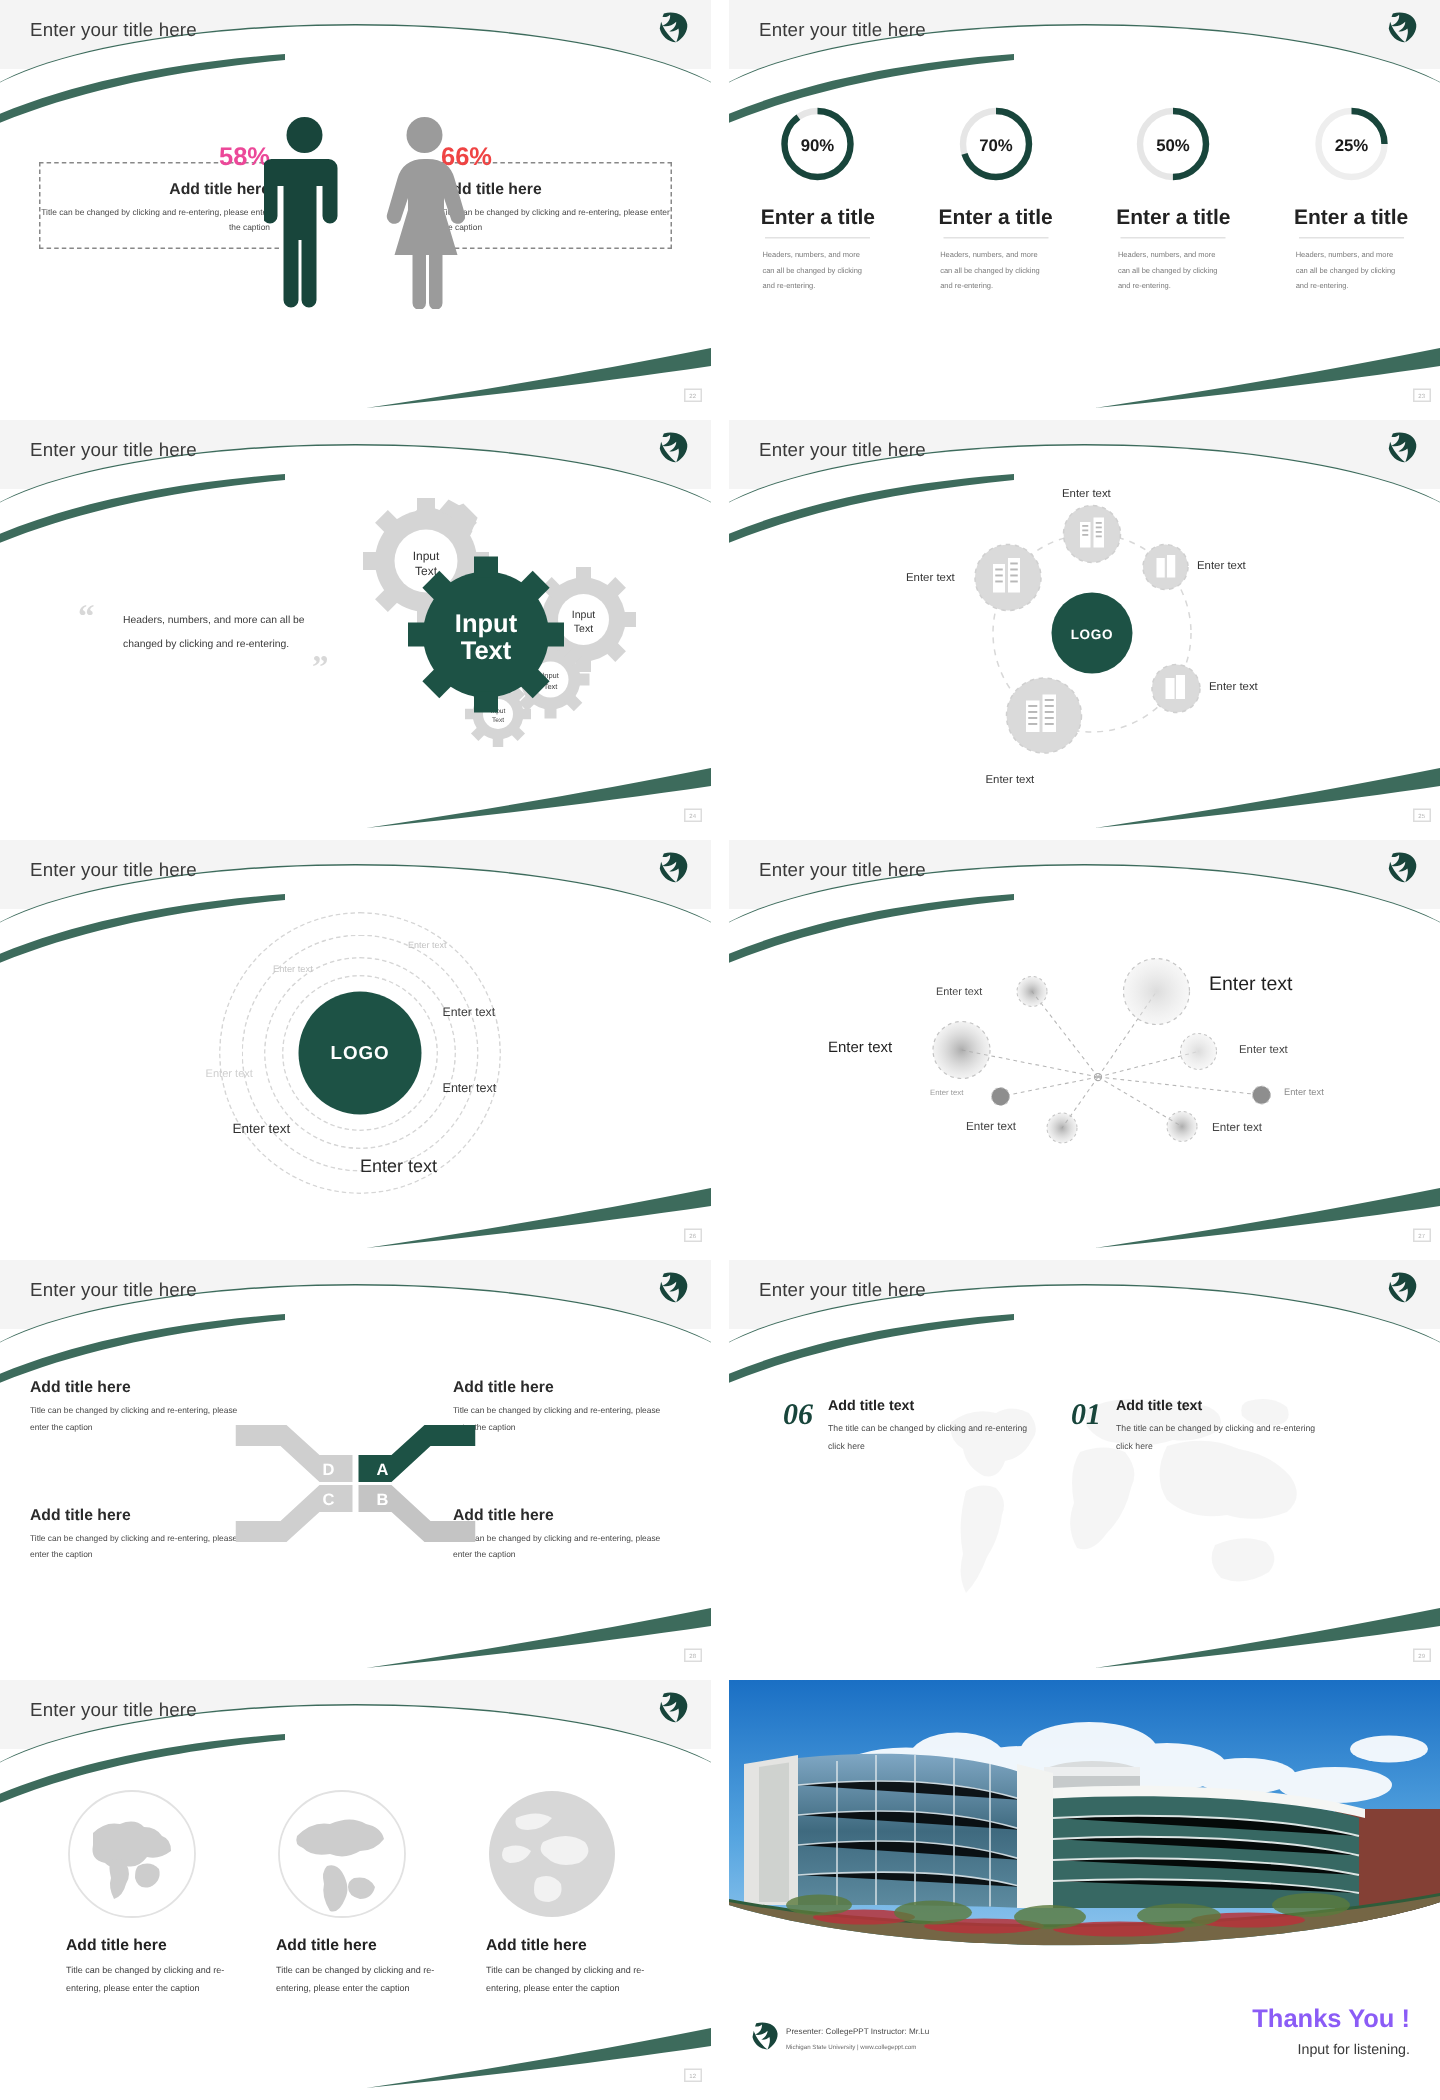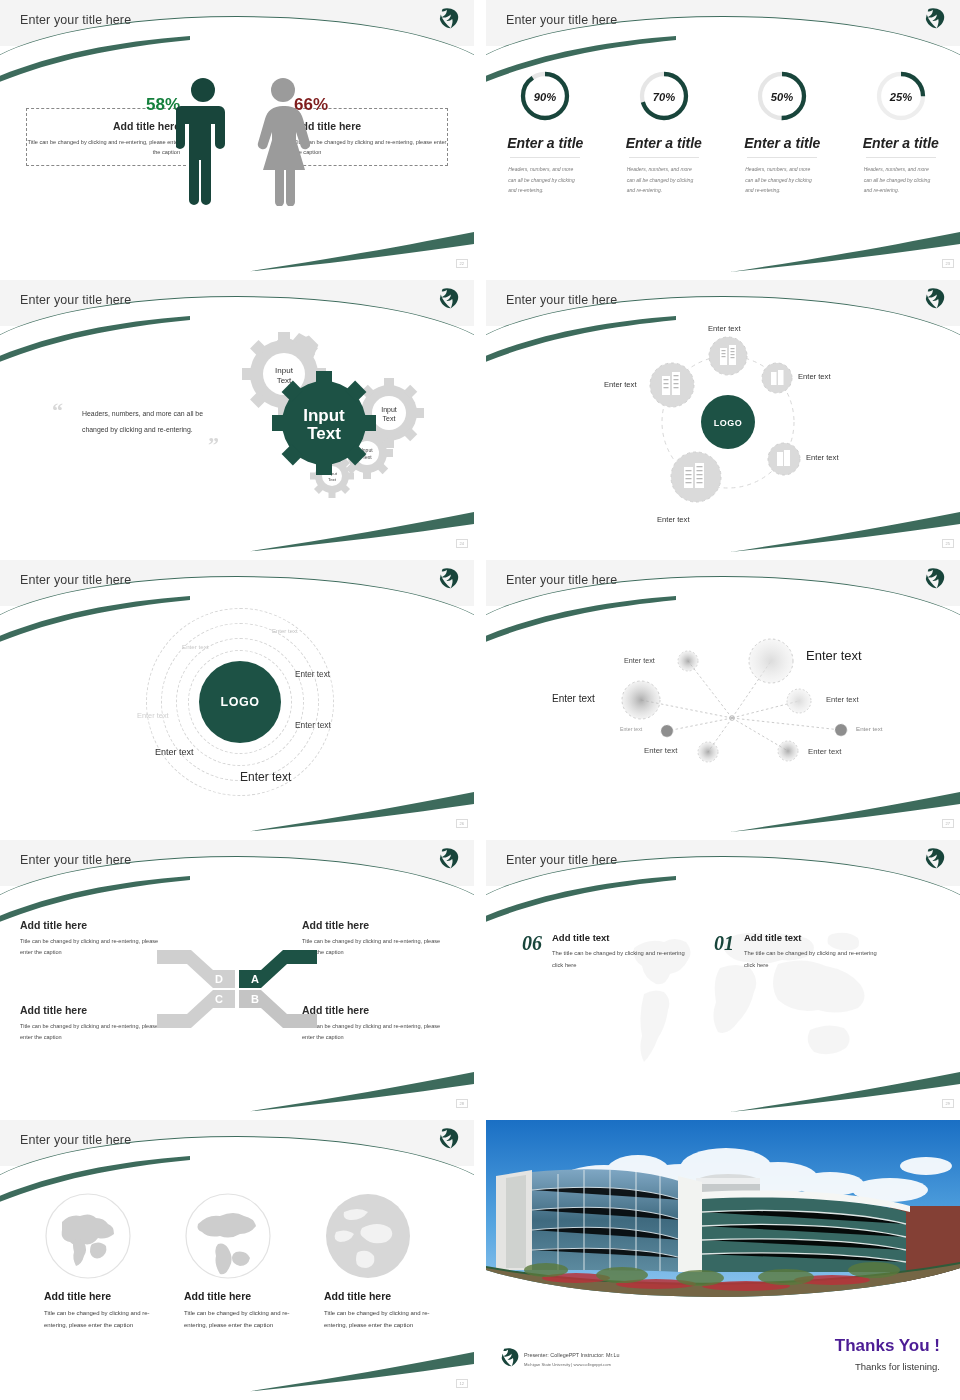--- a/index.html
+++ b/index.html
@@ -62,36 +62,36 @@
   }
   .swoosh-bl {
     position: absolute; left: -10px; top: 34px;
     width: 200px; height: 60px; overflow: hidden; z-index: 4;
   }
   .swoosh-br {
     position: absolute; right: 0; bottom: 0;
     width: 230px; height: 42px; z-index: 4;
   }
   .body { position: absolute; inset: 0; z-index: 5; }
-  .green { color: #15803d; }
-  .grey { color: #7f1d1d; }
+  .green { color: #ec4899; }
+  .grey { color: #ef4444; }
 
   
   .s1-col { position: absolute; top: 96px; width: 160px; }
   .s1-pct { font-size: 17px; font-weight: bold; line-height: 1; }
   .s1-h { font-size: 10.5px; font-weight: bold; color:#2b2b2b; margin-top: 7px; }
   .s1-p { font-size: 5.6px; color: #4a4a4a; line-height: 1.85; margin-top: 5px; }
   .dashbox { position: absolute; top: 108px; height: 58px; }
   .dashbox.l { left: 26px; width: 160px; border-left: 1px dashed #888; border-top: 1px dashed #888; border-bottom: 1px dashed #888;}
   .dashbox.r { right: 26px; width: 160px; border-right: 1px dashed #888; border-top: 1px dashed #888; border-bottom: 1px dashed #888;}
   .figure { position: absolute; top: 76px; }
 
   
   .donutrow { position: absolute; top: 68px; left: 0; width: 100%; display: flex; }
-  .donutcell { flex: 1; text-align: center; font-style: italic; }
+  .donutcell { flex: 1; text-align: center; }
   .donut-title { font-size: 14px; font-weight: bold; color: #222; margin-top: 7px; }
   .donut-rule { width: 70px; height: 1px; background: #e2e2e2; margin: 6px auto 0; }
   .donut-body { font-size: 5px; color: #7b7b7b; line-height: 2.1; margin-top: 6px; width: 74px; margin-left:auto; margin-right:auto; text-align:left; }
 
   
   .quoteblock { position: absolute; left: 52px; top: 120px; width: 180px; }
   .qmark { position: absolute; font-size: 22px; color: #d8d8d8; font-family: "Liberation Serif", serif; font-weight: bold;}
   .qtext { font-size: 6.9px; color: #3a3a3a; line-height: 2.3; }
   .hublabel { position: absolute; font-size: 7.6px; color: #333; }
 
@@ -108,21 +108,21 @@
   .num { font-size: 20px; font-weight:bold; font-style: italic; color:#18453B; font-family:"Liberation Serif", serif;}
   .s8-h { font-size: 9.5px; font-weight:bold; color:#222; }
   .s8-p { font-size: 5.8px; color:#4a4a4a; line-height:2.0; margin-top:5px; width:140px;}
 
   
   .g-h { font-size:10.5px; font-weight:bold; color:#222; }
   .g-p { font-size:6px; color:#3f3f3f; line-height:2.0; margin-top:5px; width:118px;}
 
   
   .photo { position:absolute; left:0; top:0; width:100%; height:192px; overflow:hidden; z-index:3;}
-  .thanks-h { position:absolute; right:20px; bottom:36px; font-size:17px; font-weight:bold; color:#4c1d95; z-index:6;}
+  .thanks-h { position:absolute; right:20px; bottom:36px; font-size:17px; font-weight:bold; color:#8b5cf6; z-index:6;}
   .thanks-s { position:absolute; right:20px; bottom:20px; font-size:9.5px; color:#3a3a3a; z-index:6;}
   .foot-a { position:absolute; left:38px; bottom:34px; font-size:5.4px; color:#4a4a4a; z-index:6;}
   .foot-b { position:absolute; left:38px; bottom:25px; font-size:4.1px; color:#6a6a6a; z-index:6;}
 </style>
 </head>
 <body>
 
 <div class="deck">
 
   <div class="slide">
@@ -840,17 +840,17 @@
     <div class="body">
       <div style="position:absolute; left:14px; bottom:22px; width:20px; height:24px;">
         <svg viewBox="0 0 48 56" width="20" height="24">
             <path d="M10 6 C 26 2 42 8 44 22 C 45 32 38 42 28 48 C 31 40 33 33 31 28 C 28 31 23 33 18 32 C 24 29 28 24 28 18 C 22 24 14 26 8 24 C 16 21 20 14 19 8 C 16 11 12 12 8 11 Z" fill="#18453B"></path>
             <path d="M6 18 C 10 30 18 40 28 48 C 16 48 6 38 4 28 Z" fill="#18453B"></path>
           </svg>
       </div>
       <div class="foot-a">Presenter: CollegePPT   Instructor: Mr.Lu</div>
       <div class="foot-b">Michigan State University | www.collegeppt.com</div>
       <div class="thanks-h">Thanks You !</div>
-      <div class="thanks-s">Thanks for listening.</div>
+      <div class="thanks-s">Input for listening.</div>
     </div>
   </div>
 
 </div>
 
 </body></html>

